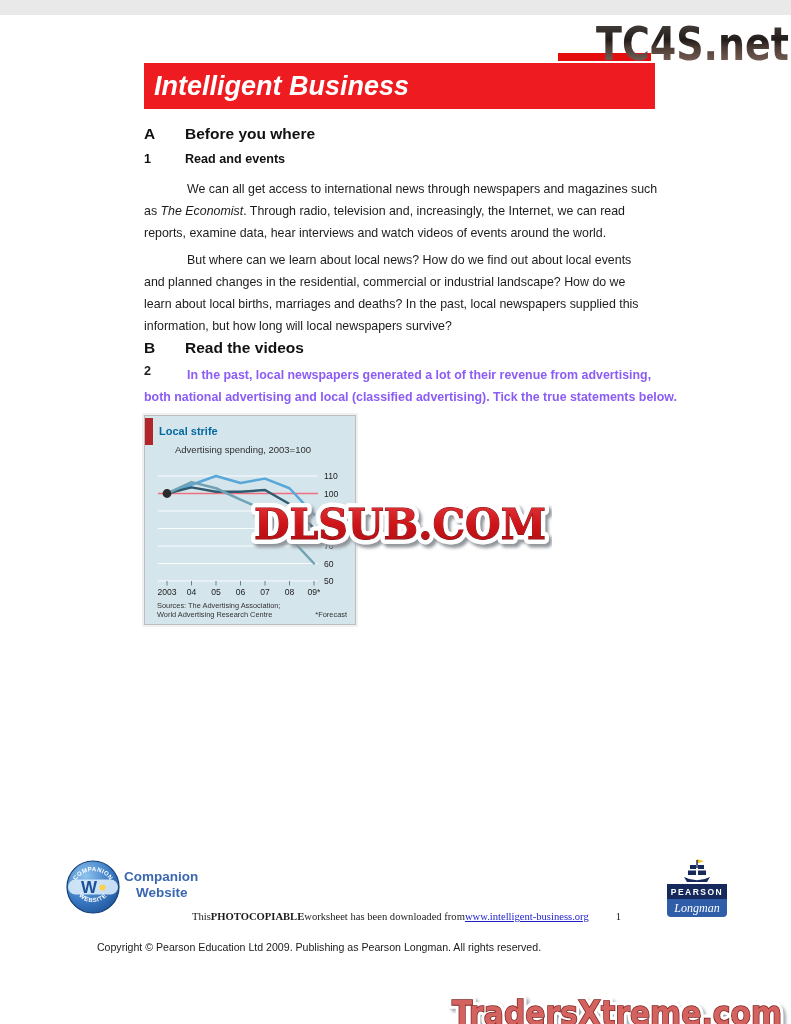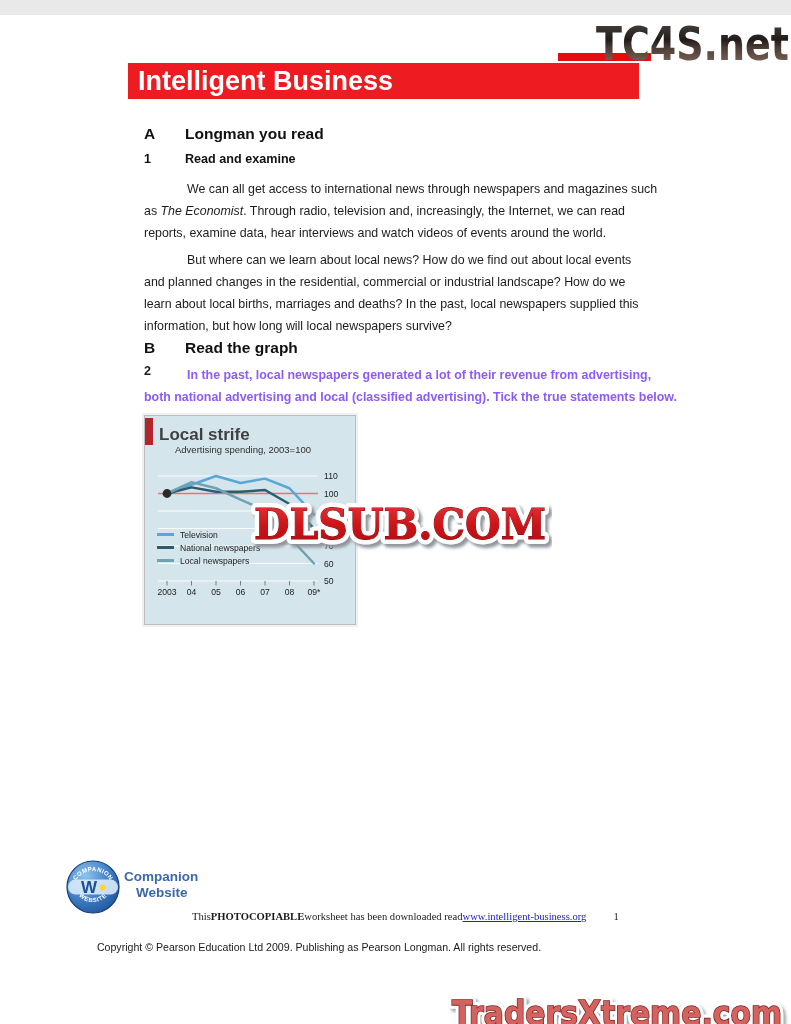--- a/index.html
+++ b/index.html
@@ -5,22 +5,22 @@
   html,body{margin:0;padding:0;background:#e9e9e9;}
   .page{
     position:relative;width:791px;height:1024px;background:#ffffff;
     margin:15px auto;overflow:hidden;
     font-family:"Liberation Sans", sans-serif;color:#1c1c1c;
   }
   
   .tc4s{position:absolute;top:0;left:556px;width:235px;height:52px;}
   
   .banner{
-    position:absolute;left:128px;top:48px;width:511px;height:36px;
-    background:#ee1b20;display:flex;align-items:center;
+    position:absolute;left:144px;top:48px;width:511px;height:46px;
+    background:#ee1b20;display:flex;align-items:center;font-style:italic;
   }
   .banner h1{
     margin:0;padding-left:10px;color:#ffffff;font-size:27px;font-weight:bold;
     letter-spacing:0px;font-family:"Liberation Sans",sans-serif;
   }
   
   .col{position:absolute;left:144px;width:516px;}
   .sec-head{display:flex;font-weight:bold;font-size:15.5px;color:#111;}
   .sec-head .letter{width:41px;flex:0 0 41px;}
   .item-head{display:flex;font-weight:bold;font-size:12.6px;color:#111;}
@@ -32,21 +32,21 @@
   .para-bold{font-weight:bold;color:#8b5cf6;}
   .hang{position:relative;}
   .hang .num{position:absolute;left:0;top:0;font-weight:bold;font-size:12.6px;}
   
   .chart{
     position:absolute;left:144px;top:400px;width:210px;height:208px;
     background:#d5e5ec;border:1px solid #bdbdbd;box-shadow:0 0 0 2px #f0f0f0;
     z-index:1;
   }
   .chart .tab{position:absolute;left:0;top:2px;width:8px;height:27px;background:#b2252a;}
-  .chart .c-title{position:absolute;left:14px;top:9px;font-size:17px;font-weight:bold;color:#404040;}
+  .chart .c-title{position:absolute;left:14px;top:9px;font-size:11px;font-weight:bold;color:#0369a1;}
   .chart .c-sub{position:absolute;left:30px;top:28px;font-size:9.5px;color:#2e2e2e;}
   .chart svg.plot{position:absolute;left:0;top:0;width:210px;height:208px;}
   .chart .legend{position:absolute;left:12px;top:112px;z-index:2;}
   .chart .legend .row{display:flex;align-items:center;height:13px;}
   .chart .legend .sw{width:17px;height:3px;margin-right:6px;flex:0 0 17px;}
   .chart .legend .lab{font-size:8.6px;color:#222;}
   .chart .src{
     position:absolute;left:12px;right:8px;bottom:5px;display:flex;
     justify-content:space-between;align-items:flex-end;font-size:7.4px;color:#333;
   }
@@ -91,41 +91,41 @@
     <text x="40" y="45" font-family="DejaVu Sans, sans-serif" font-weight="bold" font-size="46" textLength="193" lengthAdjust="spacingAndGlyphs" fill="url(#tcgrad)">TC4S.net</text>
   </svg>
 
   <div class="banner">
     <h1>Intelligent Business</h1>
   </div>
 
   <div class="col" style="top:110px;">
     <div class="sec-head">
       <span class="letter">A</span>
-      <span>Longman you read</span>
+      <span>Before you where</span>
     </div>
   </div>
   <div class="col" style="top:137px;">
     <div class="item-head">
       <span class="num">1</span>
-      <span>Read and examine</span>
+      <span>Read and events</span>
     </div>
   </div>
   <div class="col para" style="top:234px;"><span>But where can we learn about local news? How do we find out about local events
 and planned changes in the residential, commercial or industrial landscape? How do we
 learn about local births, marriages and deaths? In the past, local newspapers supplied this
 information, but how long will local newspapers survive?</span></div>
   <div class="col para" style="top:163px;"><span>We can all get access to international news through newspapers and magazines such
 as </span><span class="it">The Economist</span><span>. Through radio, television and, increasingly, the Internet, we can read
 reports, examine data, hear interviews and watch videos of events around the world.</span></div>
 
   <div class="col" style="top:324px;">
     <div class="sec-head">
       <span class="letter">B</span>
-      <span>Read the graph</span>
+      <span>Read the videos</span>
     </div>
   </div>
   <div class="col hang" style="top:349px;">
     <span class="num">2</span>
     <div class="para para-bold" style="text-indent:43px;"><span>In the past, local newspapers generated a lot of their revenue from advertising,
 both national advertising and local (classified advertising). Tick the true statements below.</span></div>
   </div>
 
   <div class="chart">
     <svg class="plot" id="plot-svg" viewBox="0 0 210 208">
@@ -158,34 +158,27 @@
         <text x="46.5" y="178.5" font-size="8.6" fill="#222" text-anchor="middle" font-family="&quot;Liberation Sans&quot;,sans-serif">04</text>
         <text x="71" y="178.5" font-size="8.6" fill="#222" text-anchor="middle" font-family="&quot;Liberation Sans&quot;,sans-serif">05</text>
         <text x="95.5" y="178.5" font-size="8.6" fill="#222" text-anchor="middle" font-family="&quot;Liberation Sans&quot;,sans-serif">06</text>
         <text x="120" y="178.5" font-size="8.6" fill="#222" text-anchor="middle" font-family="&quot;Liberation Sans&quot;,sans-serif">07</text>
         <text x="144.5" y="178.5" font-size="8.6" fill="#222" text-anchor="middle" font-family="&quot;Liberation Sans&quot;,sans-serif">08</text>
         <text x="169" y="178.5" font-size="8.6" fill="#222" text-anchor="middle" font-family="&quot;Liberation Sans&quot;,sans-serif">09*</text>
       </svg>
     <div class="tab"></div>
     <div class="c-title">Local strife</div>
     <div class="c-sub">Advertising spending, 2003=100</div>
-    <div class="legend" id="chart-legend">
-        <div class="row">
-          <span class="sw" style="background: rgb(87, 167, 216);"></span>
-          <span class="lab">Television</span>
-        </div>
-        <div class="row">
-          <span class="sw" style="background: rgb(46, 90, 112);"></span>
-          <span class="lab">National newspapers</span>
-        </div>
-        <div class="row">
-          <span class="sw" style="background: rgb(111, 162, 180);"></span>
-          <span class="lab">Local newspapers</span>
-        </div>
+    <div class="src">
+      <div class="lines">
+        <div>Sources: The Advertising Association;</div>
+        <div>World Advertising Research Centre</div>
       </div>
+      <div>*Forecast</div>
+    </div>
   </div>
 
   <svg class="dlsub" viewBox="0 0 304 66">
     <defs>
       <linearGradient id="dlgrad" x1="0" y1="0" x2="0" y2="1">
         <stop offset="0" stop-color="#e4393d"></stop>
         <stop offset="0.5" stop-color="#ce1418"></stop>
         <stop offset="1" stop-color="#a90e14"></stop>
       </linearGradient>
       <filter id="dlshadow" x="-20%" y="-20%" width="140%" height="140%">
@@ -217,25 +210,40 @@
       </text>
       <text x="23" y="33" text-anchor="middle" font-size="17" font-weight="bold" fill="#1b4f97">W</text>
       <circle cx="36.5" cy="27.5" r="3" fill="#ffd23f"></circle>
     </svg>
     <div class="ctext">
       <div>Companion</div>
       <div class="l2">Website</div>
     </div>
   </div>
 
+  <div class="pearson">
+    <div class="ship">
+      <svg width="60" height="26" viewBox="0 0 60 26">
+        <polygon points="30,1 37,3.2 30,5.4" fill="#f0c020"></polygon>
+        <rect x="29.3" y="2" width="1.4" height="8" fill="#15295a"></rect>
+        <path d="M23 7 h6 v4 h-6 z" fill="#15295a"></path>
+        <path d="M31 7 h6 v4 h-6 z" fill="#15295a"></path>
+        <path d="M21 12.5 h8 v4.5 h-8 z" fill="#15295a"></path>
+        <path d="M31 12.5 h8 v4.5 h-8 z" fill="#15295a"></path>
+        <path d="M17 19 Q30 25.5 43 19 L40 24 H20 Z" fill="#15295a"></path>
+      </svg>
+    </div>
+    <div class="band1">PEARSON</div>
+    <div class="band2">Longman</div>
+  </div>
 
   <div class="foot1">
     <span>This </span>
       <b>PHOTOCOPIABLE</b>
-      <span> worksheet has been downloaded read </span>
+      <span> worksheet has been downloaded from </span>
       <a class="link">www.intelligent-business.org</a>
     <span class="pgnum">1</span>
   </div>
   <div class="foot2">Copyright © Pearson Education Ltd 2009. Publishing as Pearson Longman. All rights reserved.</div>
 
   <svg class="traders" viewBox="0 0 348 50">
     <defs>
       <filter id="trshadow" x="-20%" y="-20%" width="140%" height="140%">
         <feDropShadow dx="2.5" dy="3" stdDeviation="1.4" flood-color="#9aa0a4" flood-opacity="0.95"></feDropShadow>
       </filter>

